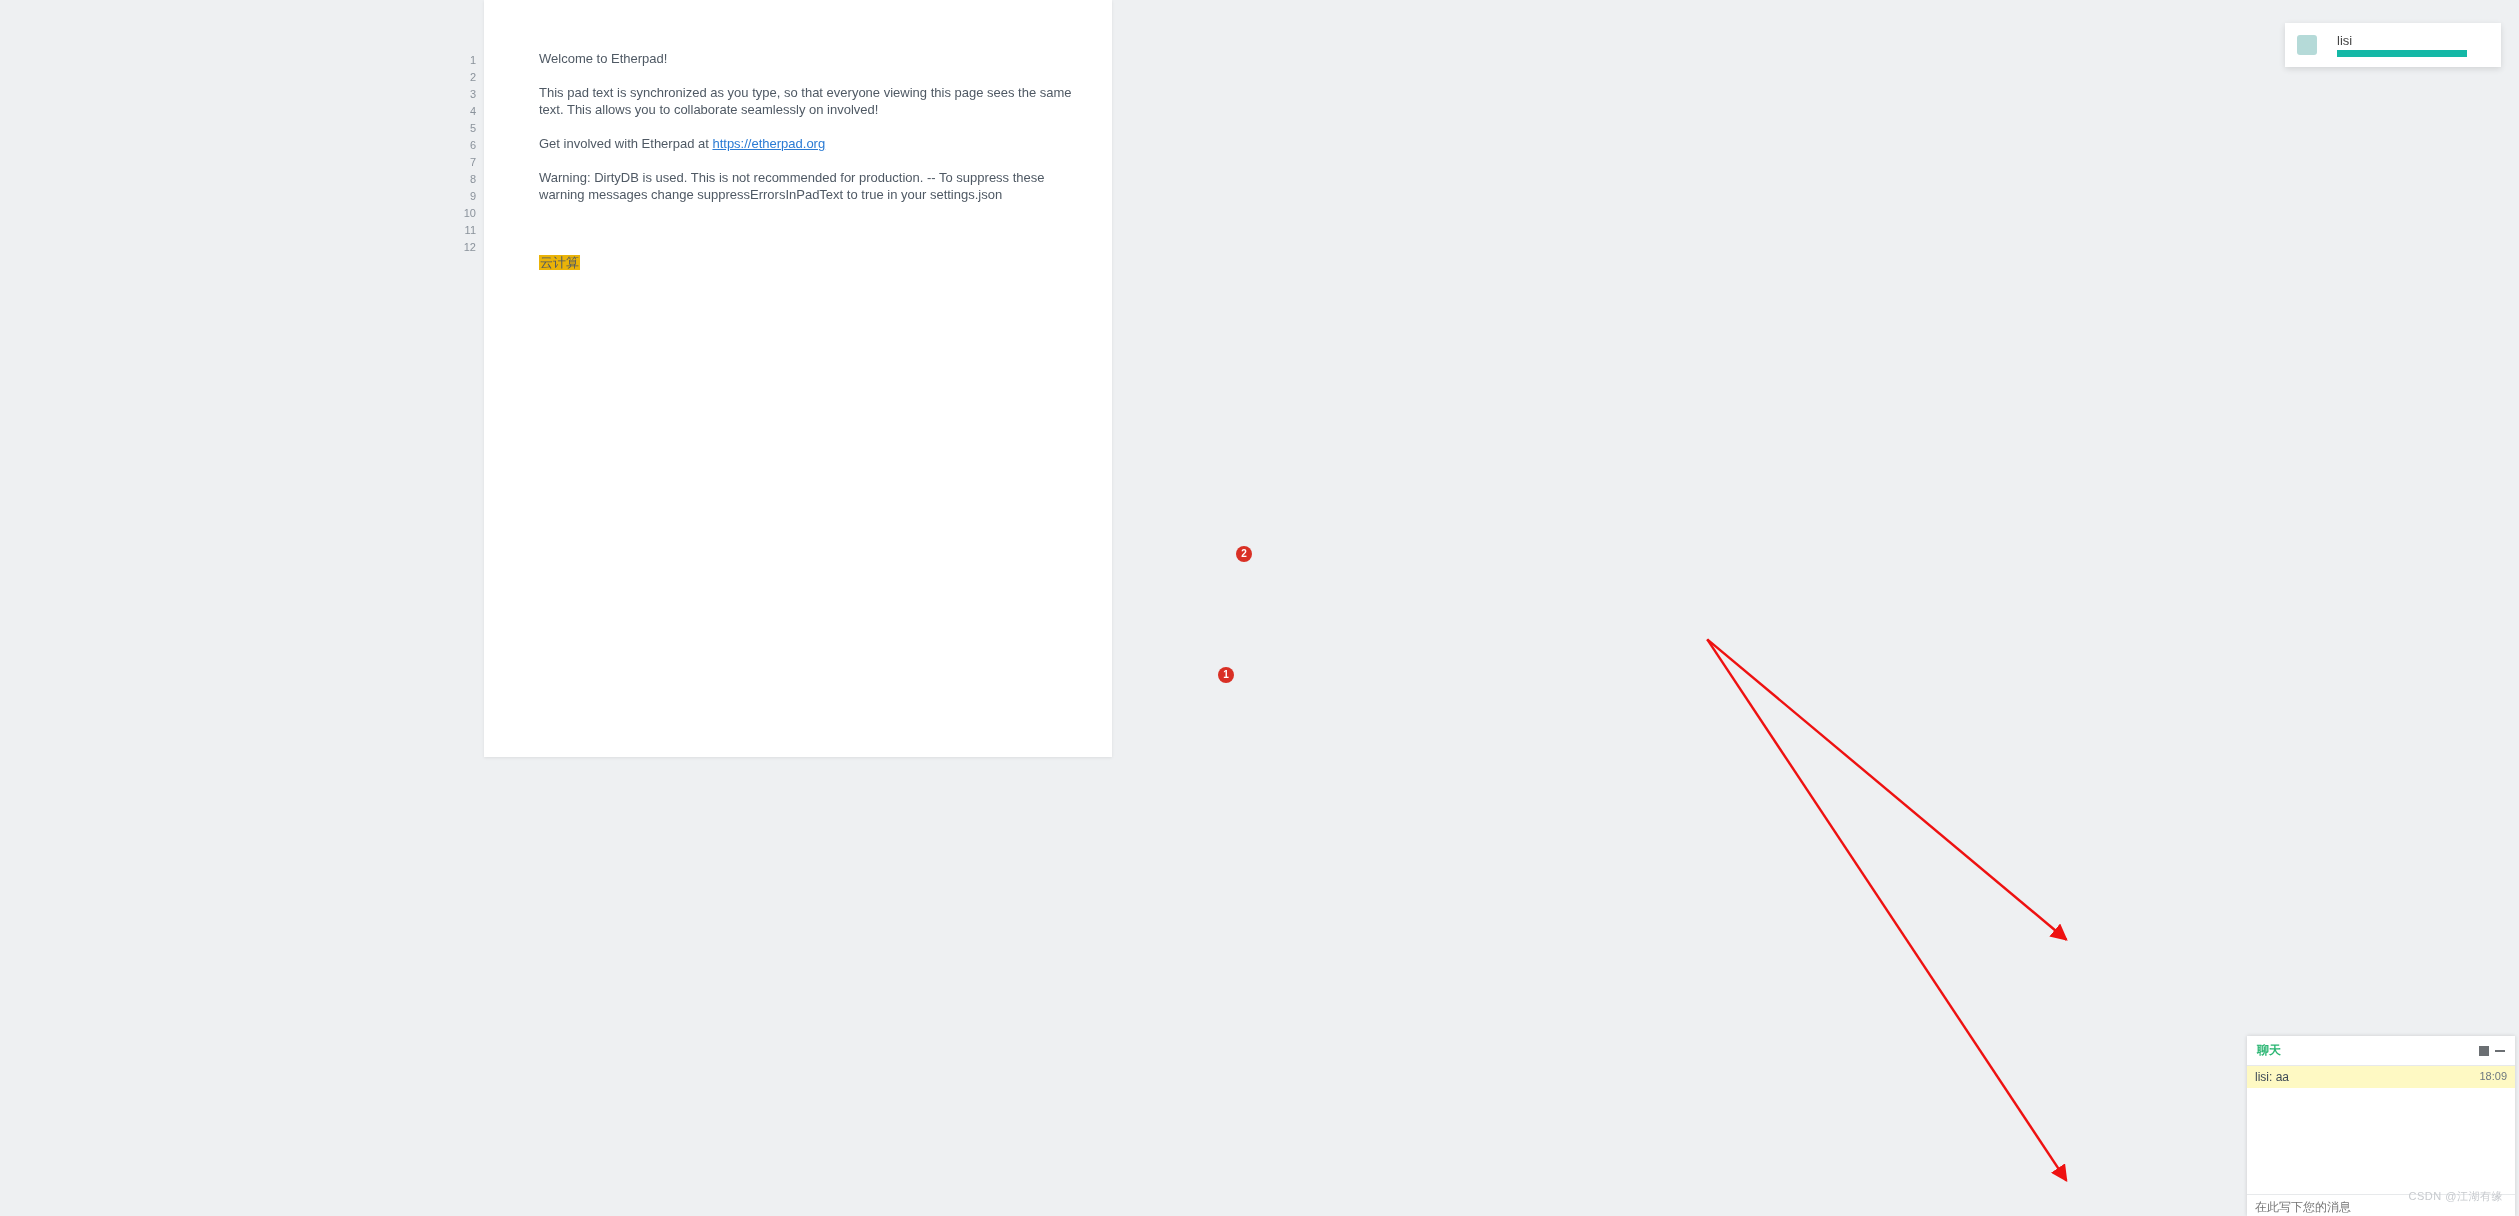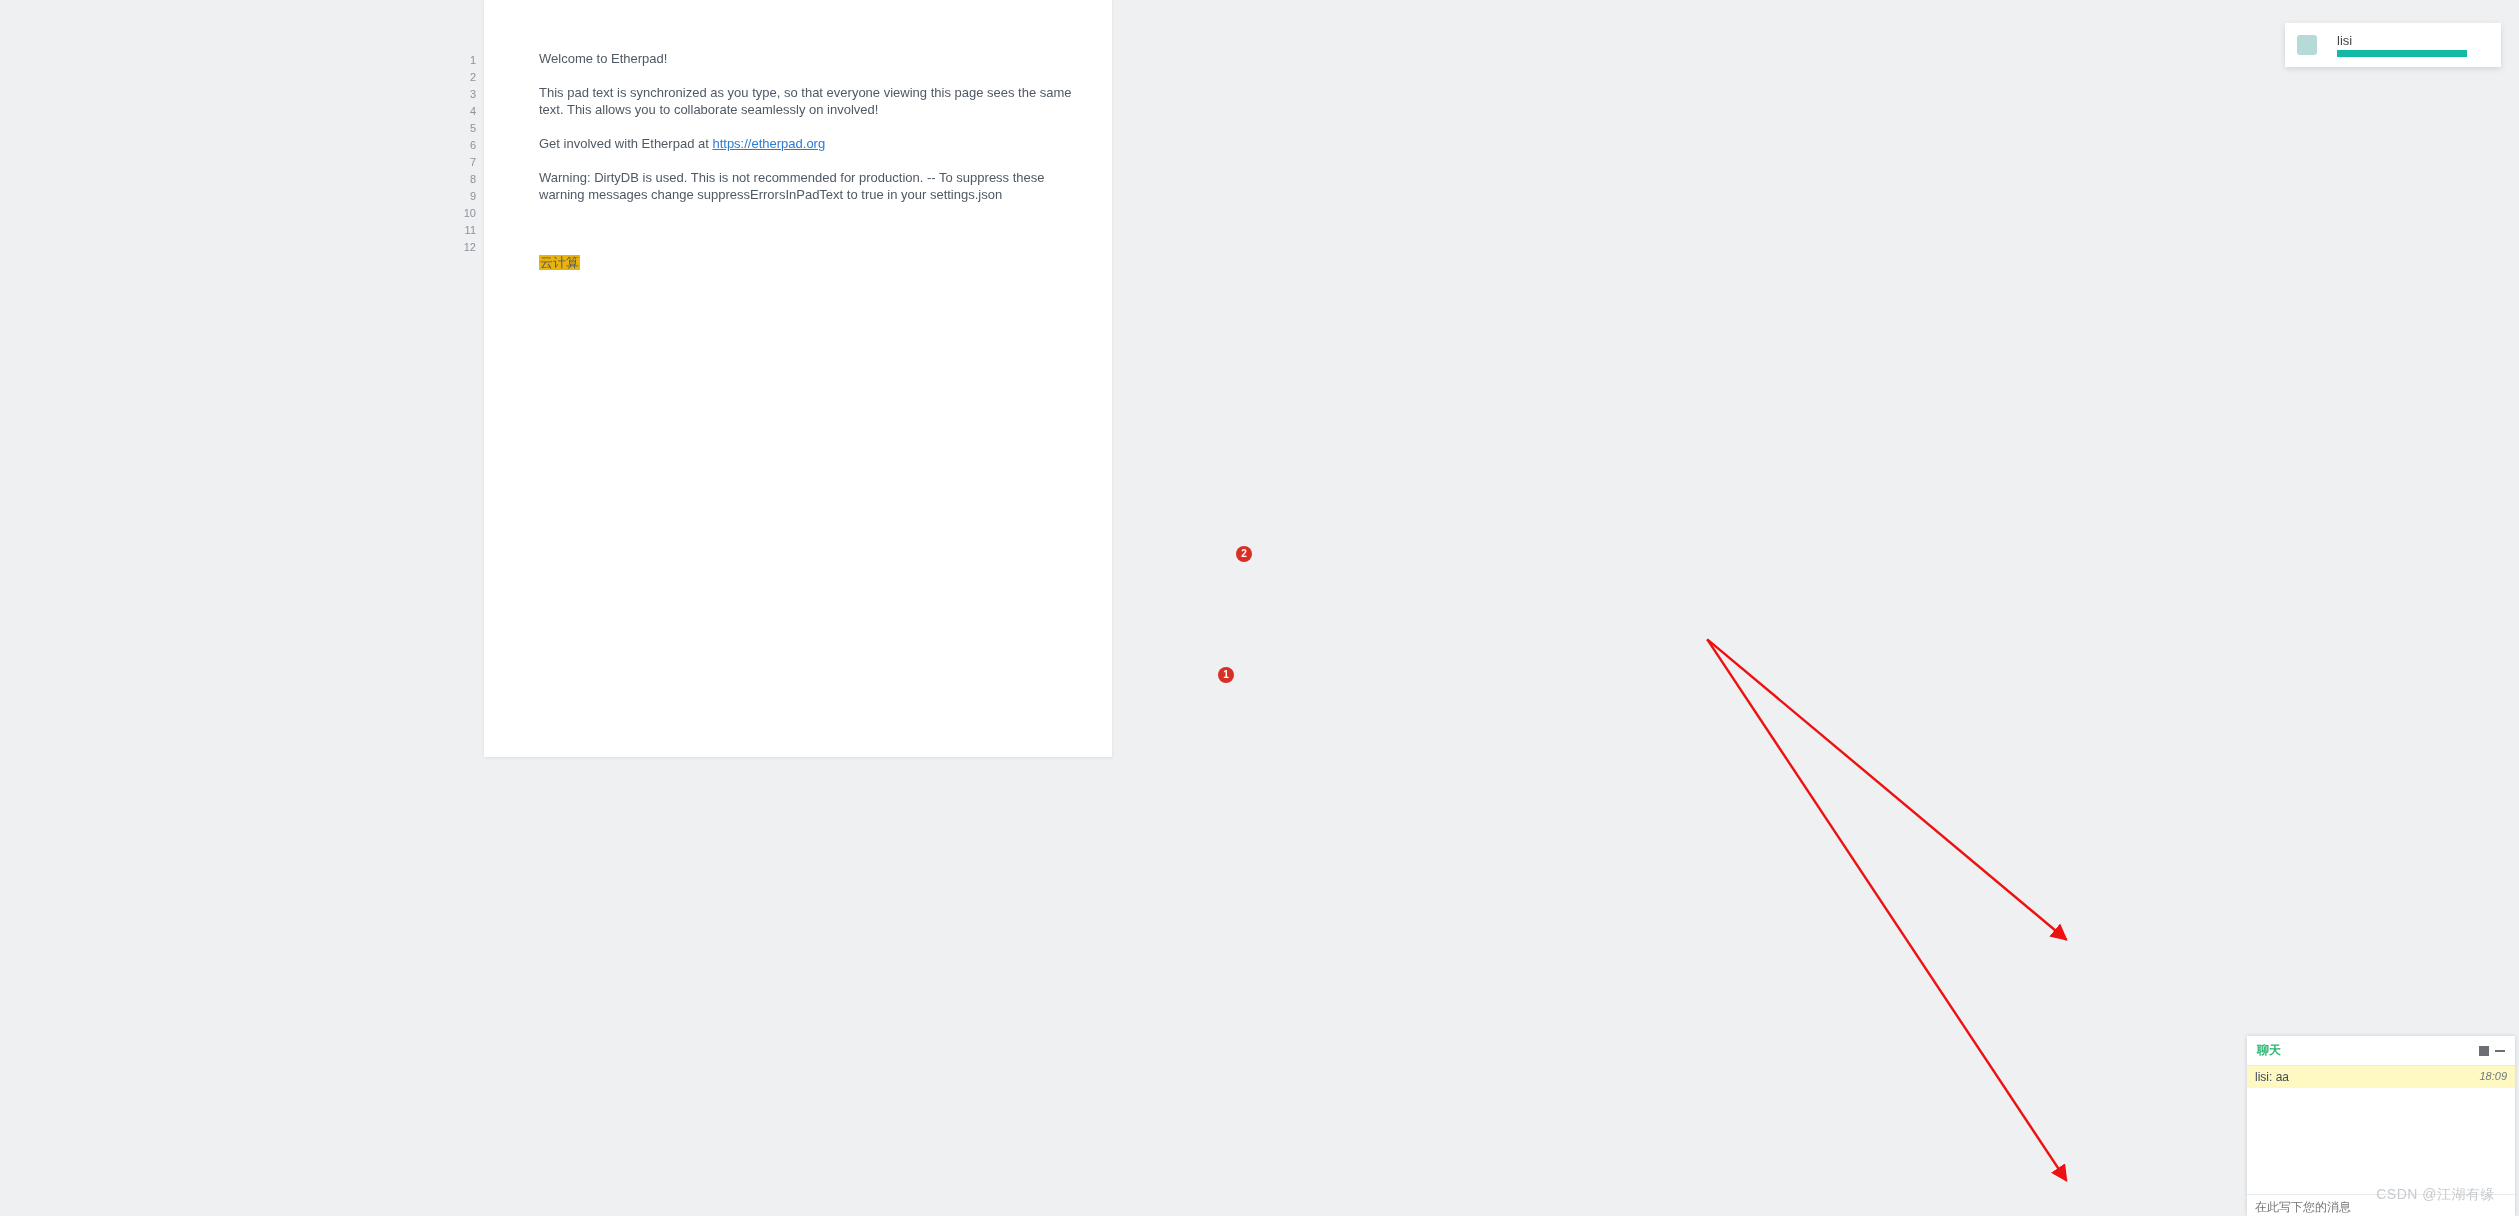--- a/index.html
+++ b/index.html
@@ -119,21 +119,21 @@
     overflow: hidden;
   }
   .chat-row {
     display: flex;
     justify-content: space-between;
     background: #fef9c3;
     padding: 4px 8px;
     font-size: 12px;
     color: #3e4a57;
   }
-  .chat-row .time { color: #6d7880; font-style: italic; font-size: 11px; }
+  .chat-row .time { color: #6d7880; font-size: 11px; }
   .chat-input-wrap {
     border-top: 1px solid #e7e9eb;
     padding: 4px 8px 2px;
   }
   .chat-input {
     width: 100%;
     border: none;
     outline: none;
     font-size: 12px;
     color: #777;
@@ -154,23 +154,23 @@
     color: #fff;
     font-size: 10px;
     line-height: 16px;
     text-align: center;
     font-weight: bold;
   }
 
   
   .watermark {
     position: absolute;
-    right: 24px;
+    right: 16px;
     bottom: 12px;
-    font-size: 14px;
+    font-size: 11px;
     color: #c7cace;
     letter-spacing: .5px;
   }
 </style>
 </head>
 <body>
 
 <div class="editor-wrap">
   <div class="gutter" id="gutter">
       <div>1</div>

